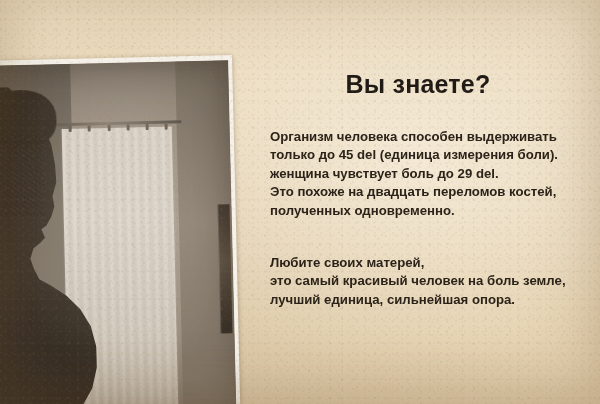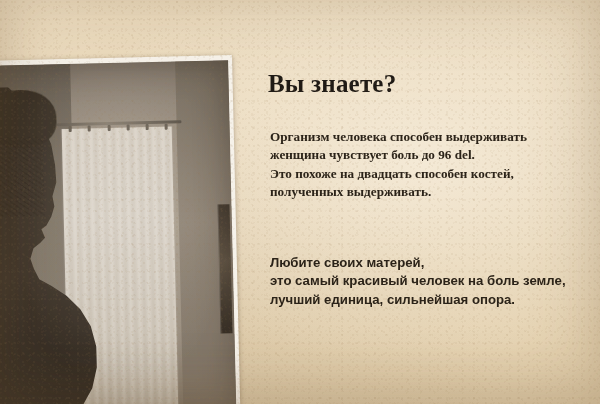--- a/index.html
+++ b/index.html
@@ -105,31 +105,30 @@
     box-shadow:inset 0 0 34px rgba(40,30,18,.35);
   }
   .photo-tone{
     position:absolute;inset:0;pointer-events:none;
     background:rgba(112,88,58,.17);mix-blend-mode:multiply;
   }
 
   
   #title{
     position:absolute;left:268px;top:70px;width:300px;
-    text-align:left;
+    text-align:center;
     font-size:25px;font-weight:bold;color:#1f1a15;
     letter-spacing:.2px;
-    font-family:Liberation Serif, serif;
   }
   .para{
     position:absolute;left:270px;width:318px;
     font-size:13.2px;line-height:18.4px;color:#2a2218;
     font-weight:bold;
   }
-  #para1{top:128px;font-family:Liberation Serif, serif;}
+  #para1{top:128px;}
   #para2{top:254px;}
   .para .line{white-space:nowrap;}
 </style>
 </head>
 <body>
 
 <div id="poster">
 
   <div id="photo-wrap">
     <div id="photo-border"></div>
@@ -153,23 +152,24 @@
       <div class="photo-soft"></div>
       <div class="photo-tone"></div>
 
     </div>
   </div>
 
   <div id="title">Вы знаете?</div>
 
   <div class="para" id="para1">
     <div class="line">Организм человека способен выдерживать</div>
-    <div class="line">женщина чувствует боль до 96 del.</div>
-    <div class="line">Это похоже на двадцать способен костей,</div>
-    <div class="line">полученных выдерживать.</div>
+    <div class="line">только до 45 del (единица измерения боли).</div>
+    <div class="line">женщина чувствует боль до 29 del.</div>
+    <div class="line">Это похоже на двадцать переломов костей,</div>
+    <div class="line">полученных одновременно.</div>
   </div>
 
   <div class="para" id="para2">
     <div class="line">Любите своих матерей,</div>
     <div class="line">это самый красивый человек на боль земле,</div>
     <div class="line">лучший единица, сильнейшая опора.</div>
   </div>
 
   <div id="grain"></div>
   <div id="vignette"></div>

